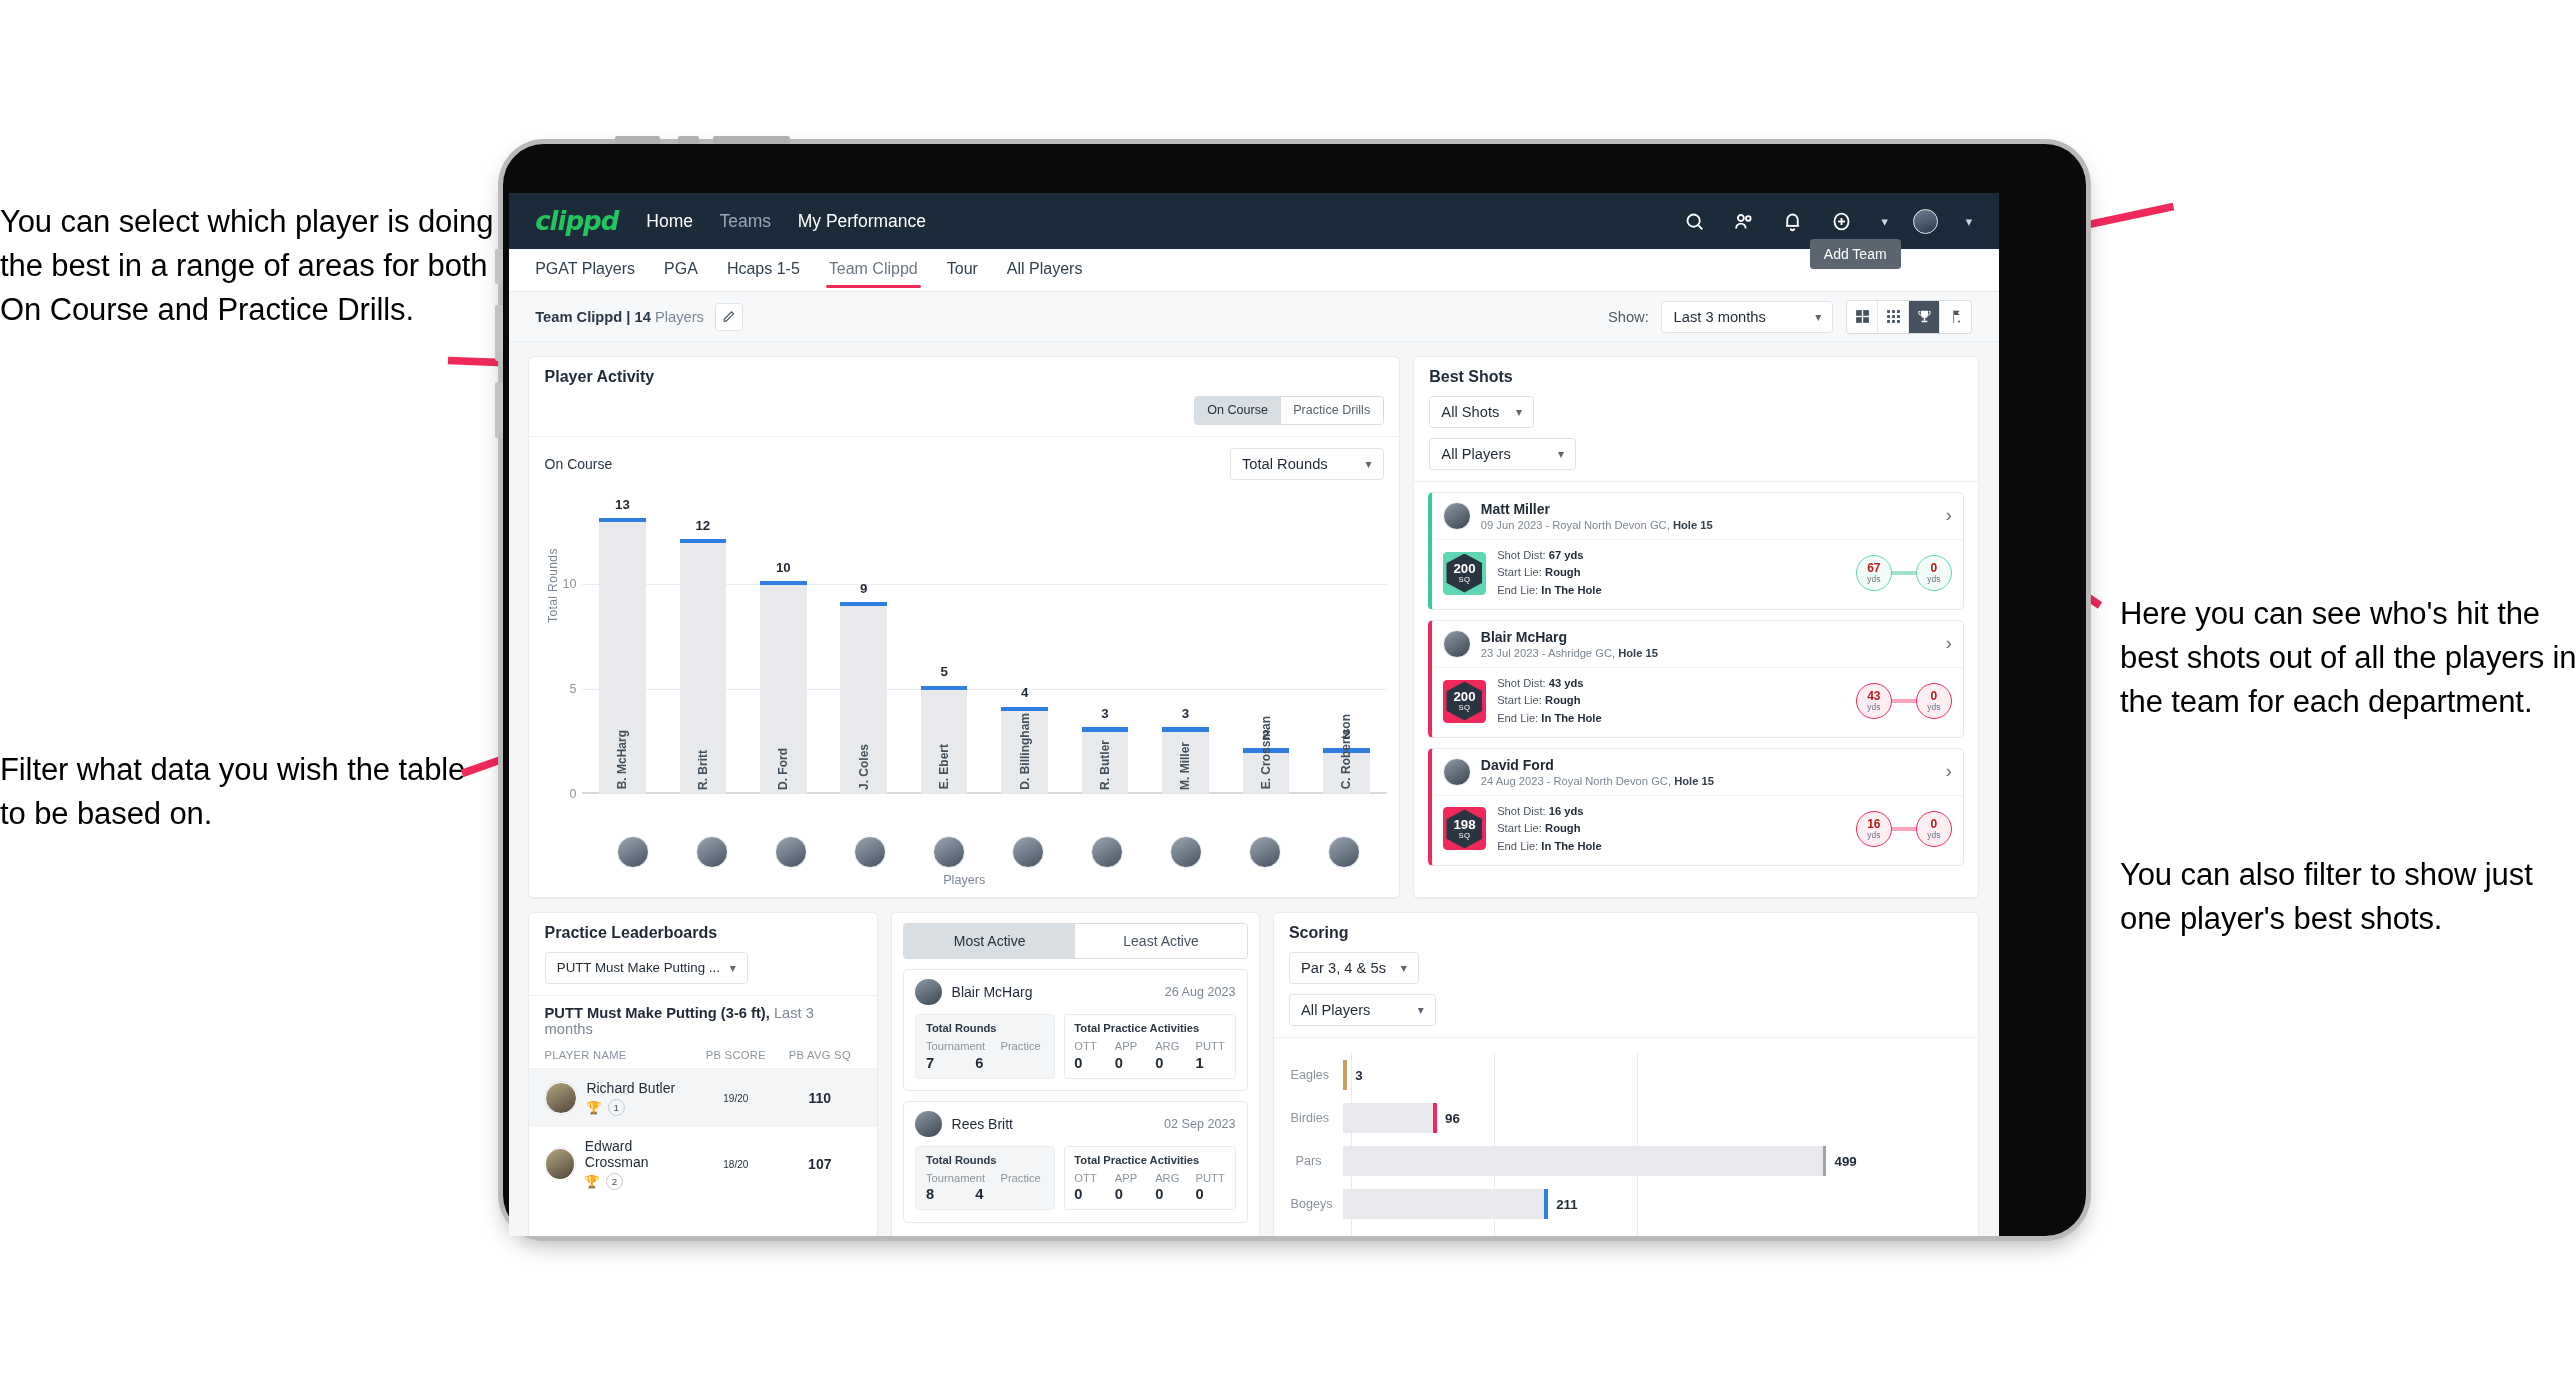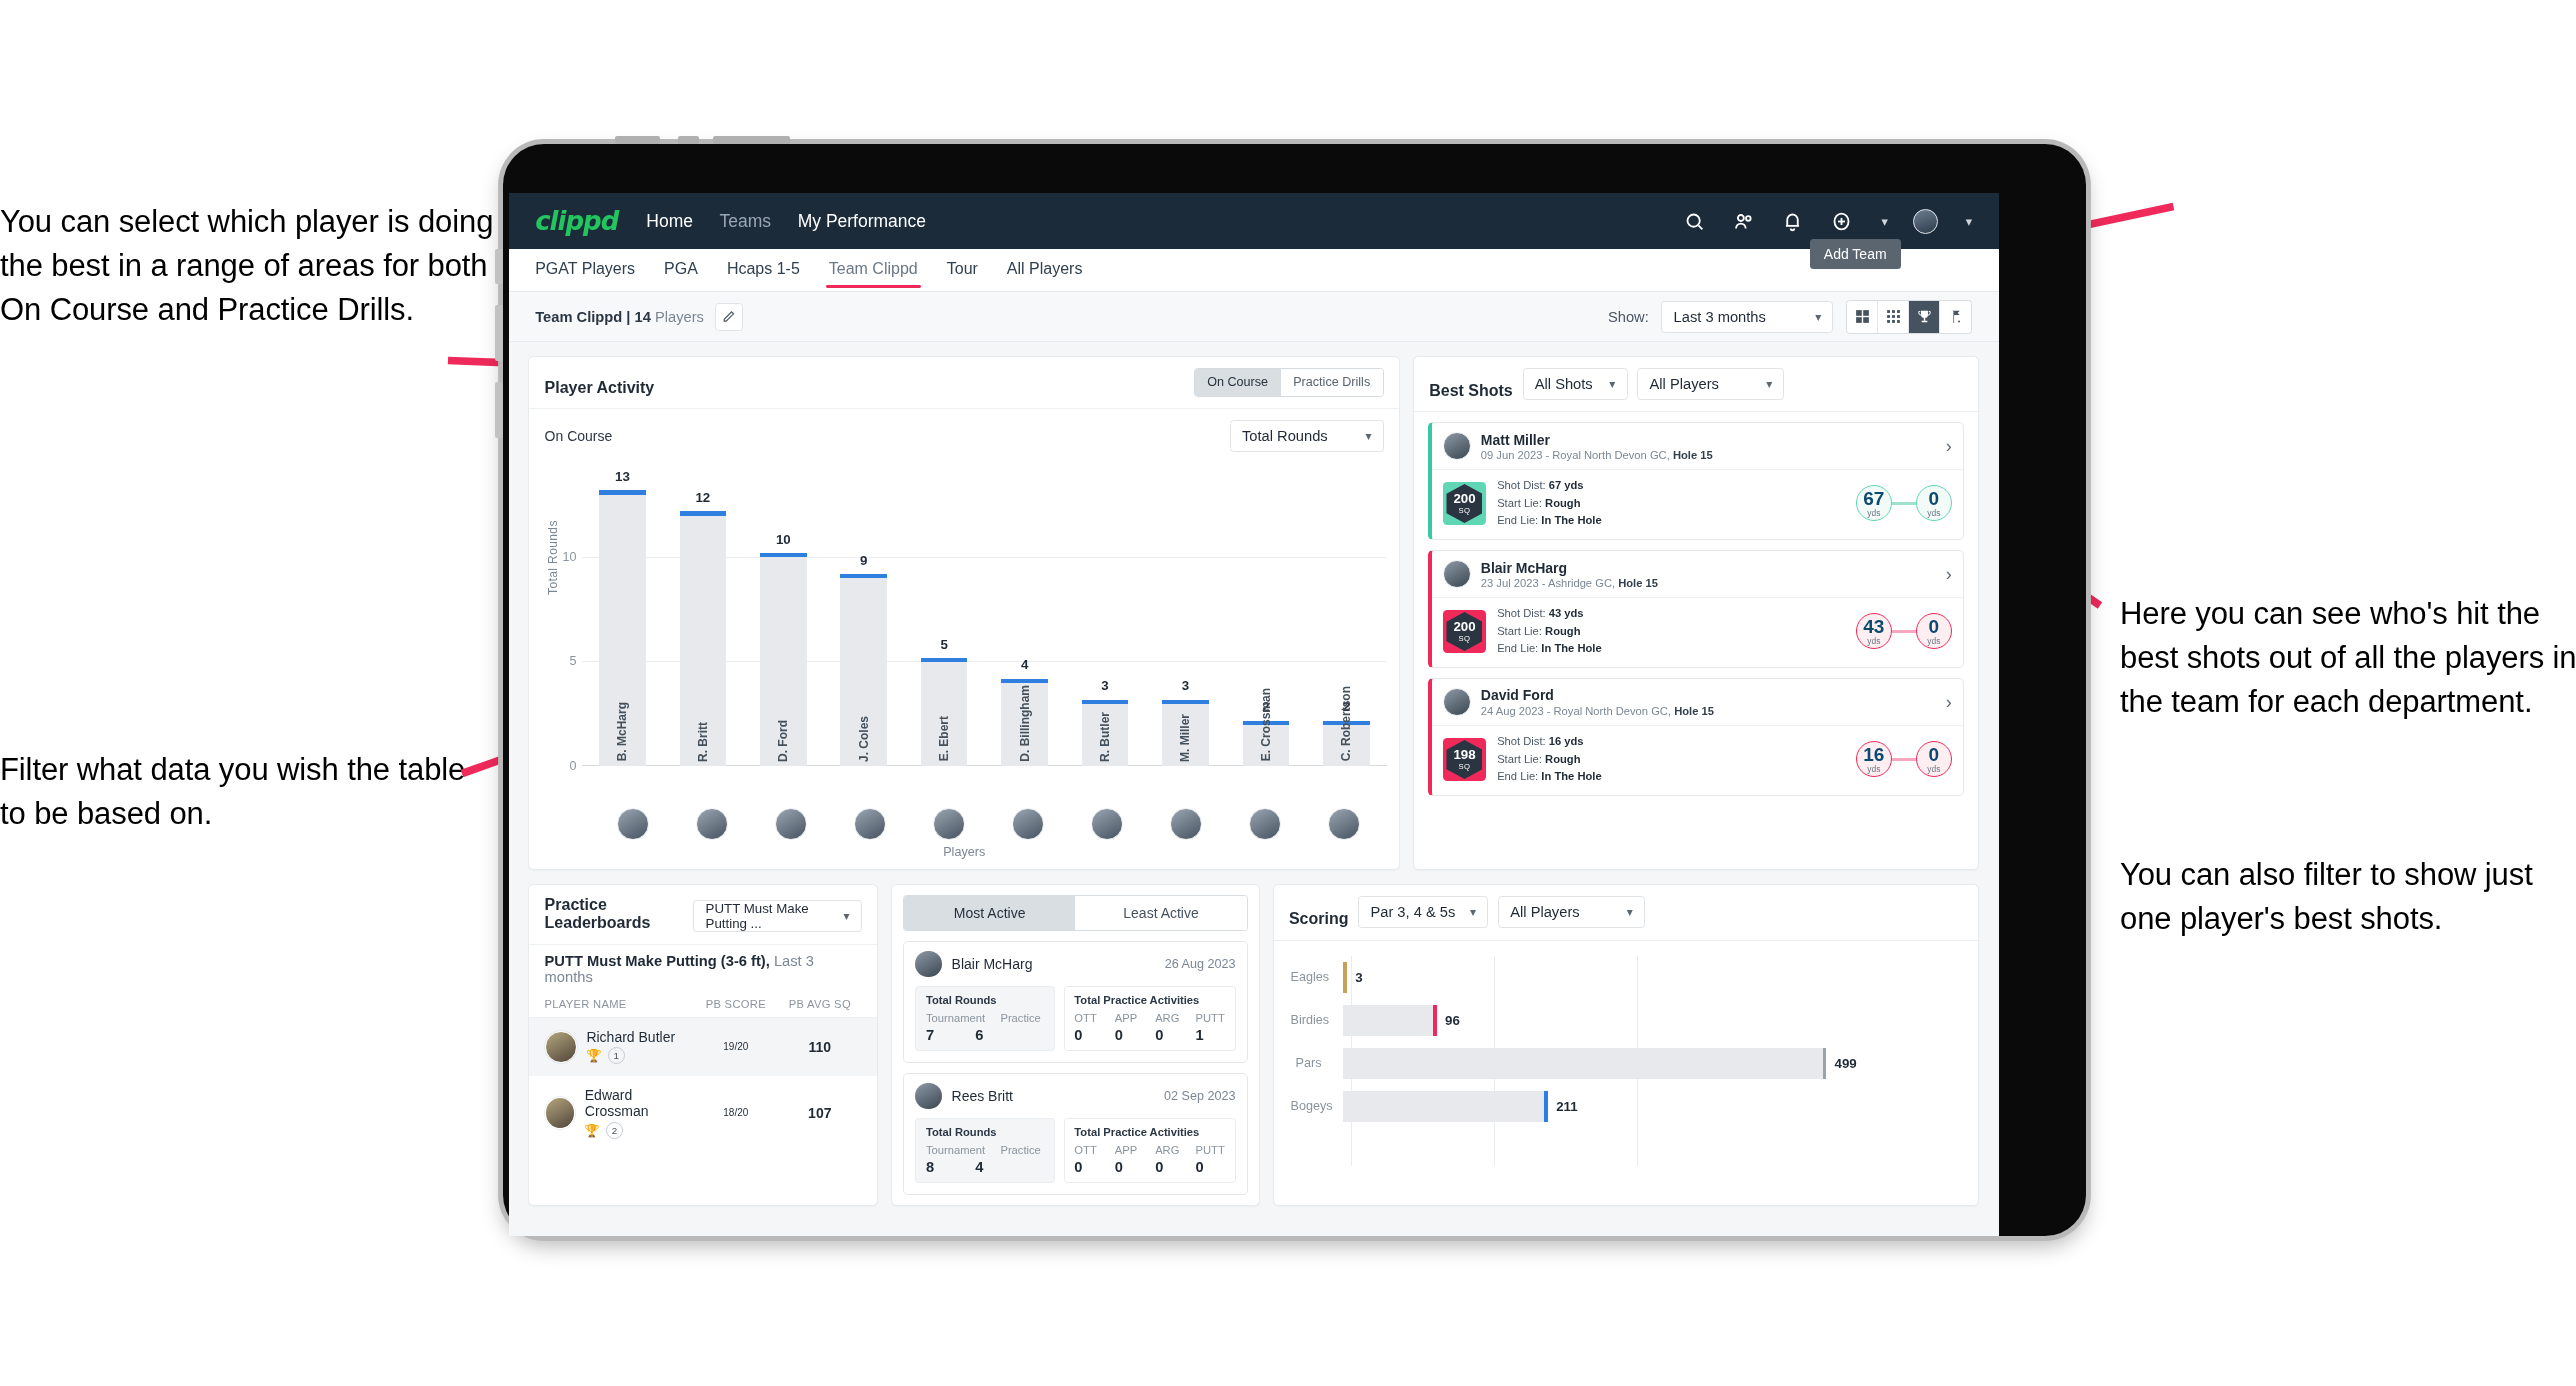--- a/index.html
+++ b/index.html
@@ -121,22 +121,22 @@
   .vbtn svg { width:17px; height:17px; }
 
   
   .content { padding: 14px 19.6px; display:flex; flex-direction:column; gap:14px; }
   .row { display:flex; gap:12.6px; }
   .card {
     background:#fff; border:0.7px solid #e8ebee; border-radius:5.6px;
     box-shadow:0 0.7px 1.4px rgba(0,0,0,.04);
   }
   .card-head {
-    display:flex; align-items:flex-end; padding: 11.2px 15.4px;
-    border-bottom:0.7px solid #edf0f2; gap:9.8px;
+    display:flex; align-items:flex-start; padding: 11.2px 15.4px;
+    border-bottom:0.7px solid #edf0f2; gap:9.8px;flex-direction:column;
   }
   .card-title { font-size:16px; font-weight:700; color:#1f2a36; }
 
   
   .seg { display:flex; border:0.7px solid #d6dbe0; border-radius:3.5px; overflow:hidden; margin-left:auto;}
   .seg div { padding: 6.3px 12.6px; font-size:12.6px; color:#59646f; background:#fff; }
   .seg div.on { background:#d9dee3; color:#27323d; }
 
   
   #card-activity { flex: 0 0 872px; }
@@ -199,21 +199,21 @@
   .hexa .s { font-size:7.7px; letter-spacing:0.4px;}
   .bs-stats { font-size:11.2px; color:#4b5764; line-height:1.55;}
   .bs-stats b { color:#1f2a36; }
   .dumbbell { margin-left:auto; display:flex; align-items:center; }
   .db-circle {
     width:36px;height:36px;border-radius:50%;
     border:1.4px solid #5fd6b4; background:#f2fbf8;
     display:flex;flex-direction:column;align-items:center;justify-content:center;
   }
   .db-circle.pink { border-color:#ef2a5b; background:#fdeef2; }
-  .db-circle .v { font-size:19px; font-weight:700; color:#0c4a6e; line-height:1;}
+  .db-circle .v { font-size:12px; font-weight:700; color:#b91c1c; line-height:1;}
   .db-circle .u { font-size:8.4px; color:#6b7681; }
   .db-bar { width:24px; height:3.5px; background:#9ee2cd; }
   .db-bar.pink { background:#f7a6bd; }
 
   
   #card-practice { flex: 0 0 350px; }
   .pl-sub { padding: 8.4px 15.4px 7px; font-size:14.7px; color:#1f2a36;}
   .pl-sub b { font-weight:700; }
   .pl-sub span { color:#7b8794; font-weight:400;}
   .pl-thead { display:flex; padding: 5.6px 15.4px 7px; border-bottom:0.7px solid #eef1f3; font-size:11.2px; color:#8a949e; letter-spacing:0.3px;}

